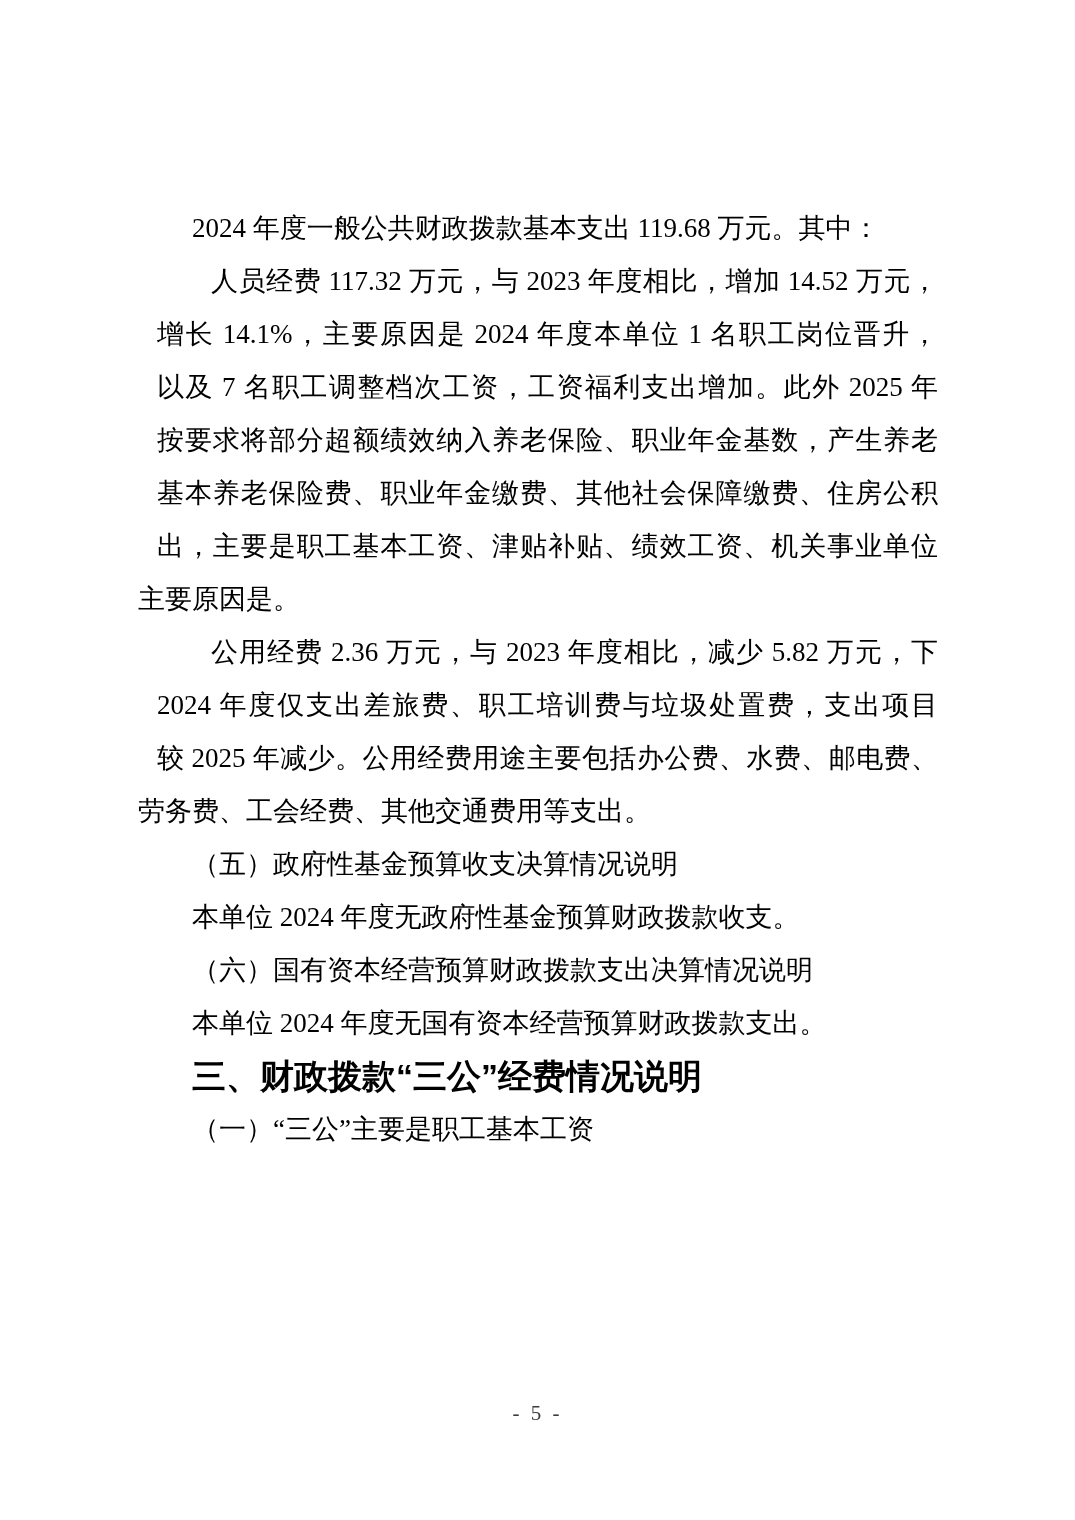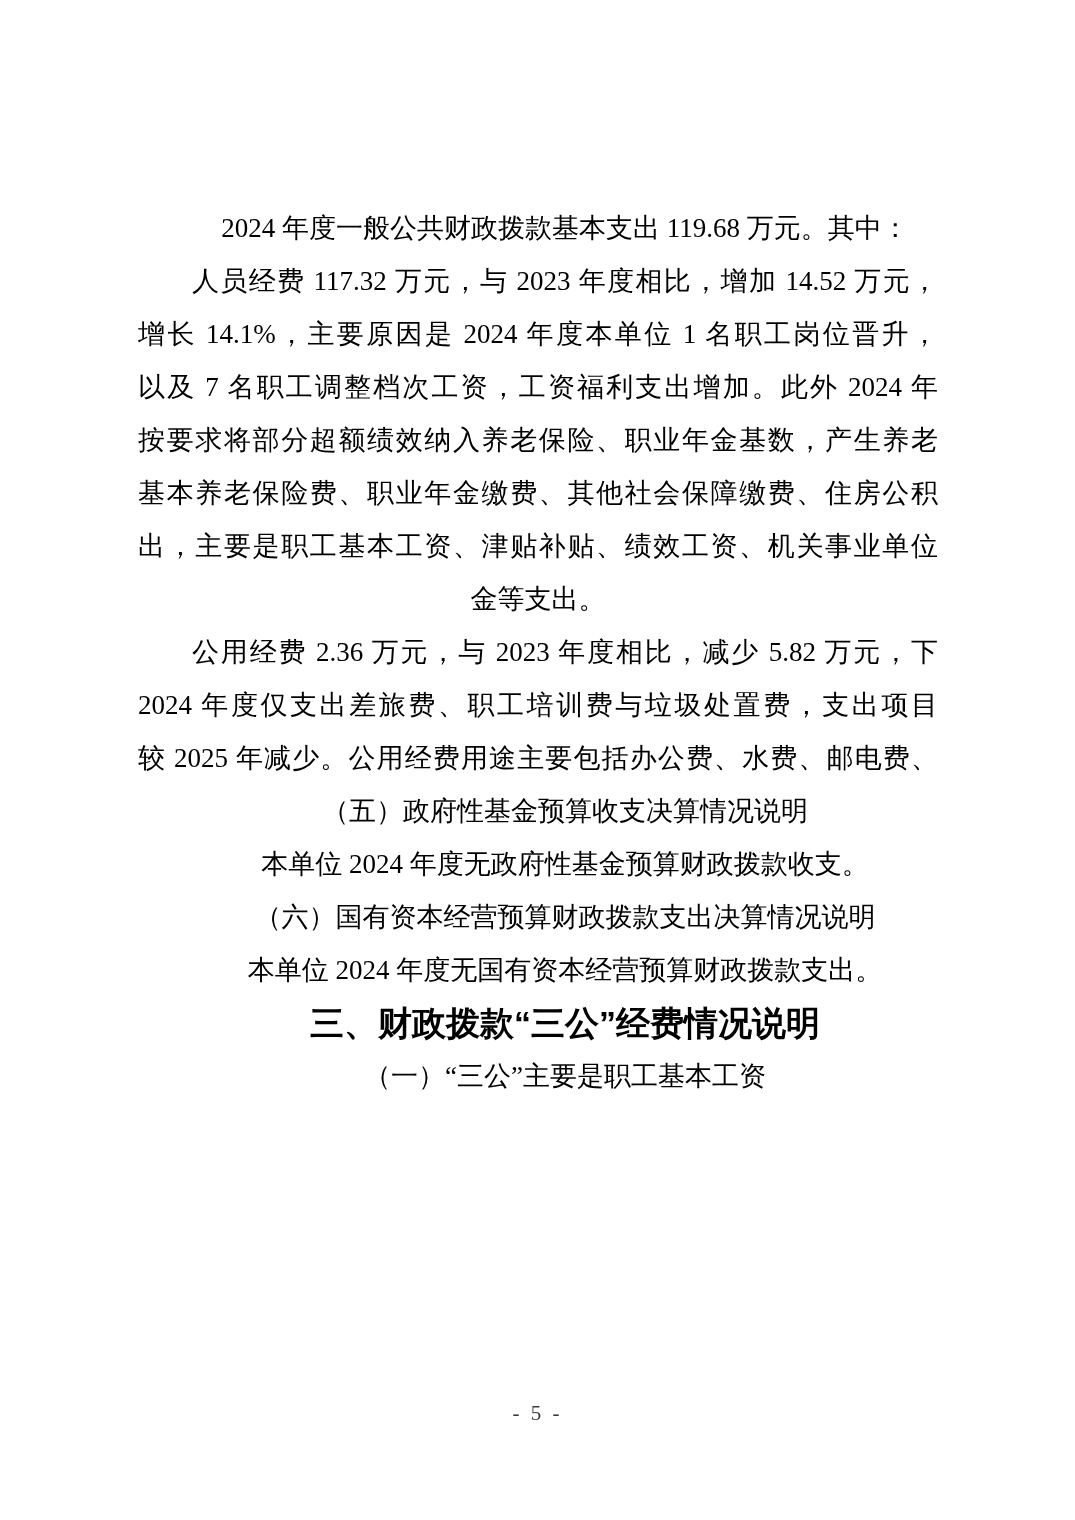--- a/index.html
+++ b/index.html
@@ -17,27 +17,28 @@
   .textblock {
     position: absolute;
     left: 138px;
     top: 202px;
     width: 800px;
   }
   .ln {
     font-size: 27px;
     line-height: 53px;
     height: 53px;
-    text-align: center;
+    text-align: left;
   }
   
   .j {
     text-align: justify;
     text-align-last: justify;
     text-justify: inter-character;
+    margin-left: 19px;
   }
   
   .ind { text-indent: 54px; }
   
   .hb {
     font-family: "Liberation Sans", "DejaVu Sans", sans-serif;
     font-weight: bold;
     font-size: 34px;
   }
   
@@ -55,28 +56,29 @@
   }
 </style>
 </head>
 <body>
 
 <div class="page">
   <div class="textblock">
     <div class="ln ind">2024 年度一般公共财政拨款基本支出 119.68 万元。其中：</div>
     <div class="ln ind j">人员经费 117.32 万元，与 2023 年度相比，增加 14.52 万元，</div>
     <div class="ln j">增长 14.1%，主要原因是 2024 年度本单位 1 名职工岗位晋升，</div>
-    <div class="ln j">以及 7 名职工调整档次工资，工资福利支出增加。此外 2024 年</div>
+    <div class="ln j">以及 7 名职工调整档次工资，工资福利支出增加。此外 2025 年</div>
     <div class="ln j">按要求将部分超额绩效纳入养老保险、职业年金基数，产生养老</div>
     <div class="ln j">基本养老保险费、职业年金缴费、其他社会保障缴费、住房公积</div>
     <div class="ln j">出，主要是职工基本工资、津贴补贴、绩效工资、机关事业单位</div>
-    <div class="ln">金等支出。</div>
+    <div class="ln">主要原因是。</div>
     <div class="ln ind j">公用经费 2.36 万元，与 2023 年度相比，减少 5.82 万元，下</div>
     <div class="ln j">2024 年度仅支出差旅费、职工培训费与垃圾处置费，支出项目</div>
     <div class="ln j">较 2025 年减少。公用经费用途主要包括办公费、水费、邮电费、</div>
+    <div class="ln">劳务费、工会经费、其他交通费用等支出。</div>
     <div class="ln ind hk">（五）政府性基金预算收支决算情况说明</div>
     <div class="ln ind">本单位 2024 年度无政府性基金预算财政拨款收支。</div>
     <div class="ln ind hk">（六）国有资本经营预算财政拨款支出决算情况说明</div>
     <div class="ln ind">本单位 2024 年度无国有资本经营预算财政拨款支出。</div>
     <div class="ln ind hb">三、财政拨款“三公”经费情况说明</div>
     <div class="ln ind hk">（一）“三公”主要是职工基本工资</div>
   </div>
 
   <div class="footer">- 5 -</div>
 </div>

